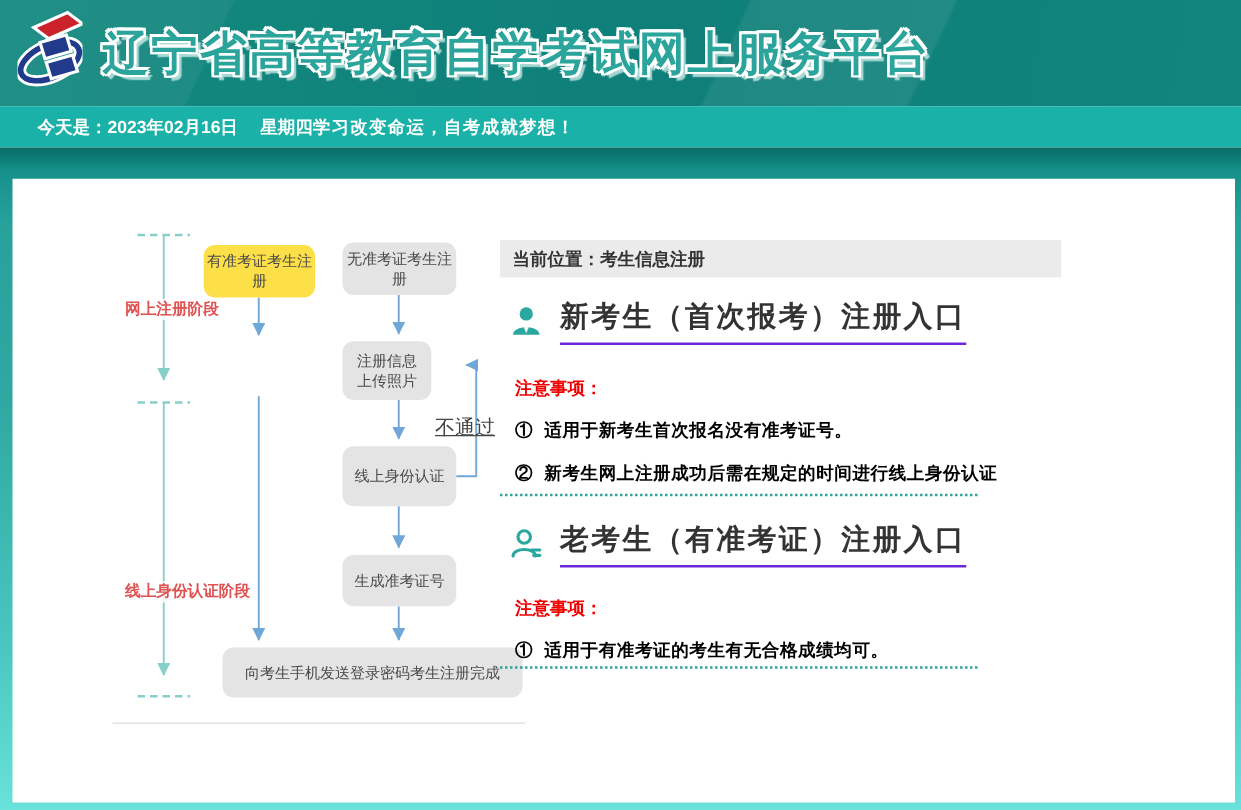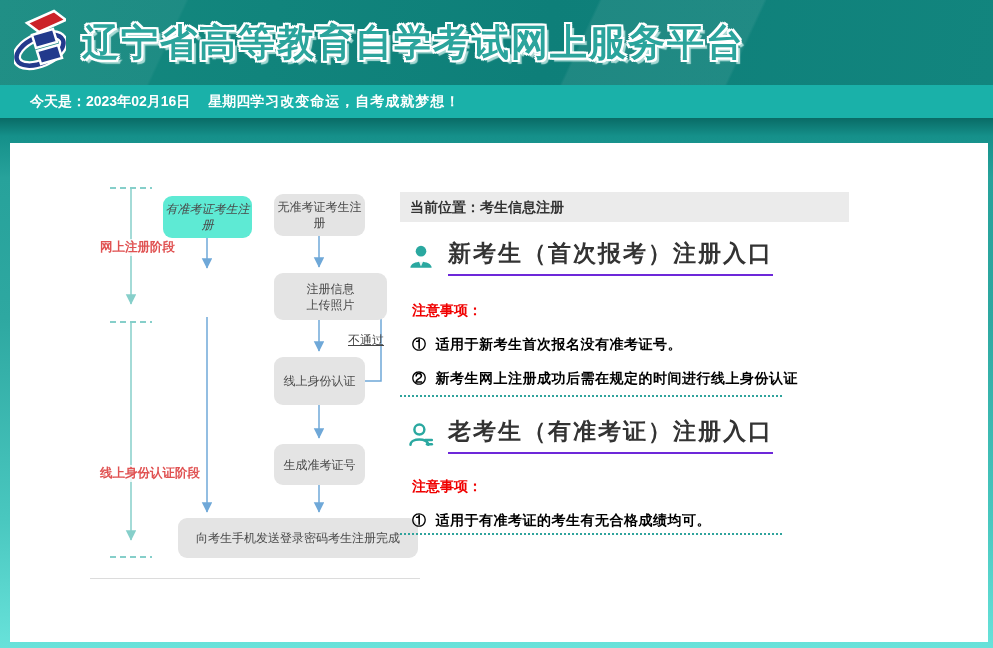--- a/index.html
+++ b/index.html
@@ -42,37 +42,37 @@
 
   
   .flowchart { position:absolute; left:80px; top:37px; width:330px; height:420px; }
   .fc-svg { position:absolute; left:0; top:0; }
   .fc-node {
     position:absolute; border-radius:9px; display:flex; flex-direction:column;
     align-items:center; justify-content:center; font-size:12px; line-height:16px;
     color:#4a4a4a; text-align:center;
   }
   .fc-node .ln { white-space:nowrap; display:block; }
-  .fc-pink { background:#5eead4;font-style:italic; }
+  .fc-pink { background:#fde047; }
   .fc-gray { background:#e4e4e4; }
   .n1 { left:73px;  top:16px;  width:89px;  height:42px; }
   .n2 { left:184px; top:14px;  width:91px;  height:42px; }
   .n3 { left:73px;  top:94px;  width:89px;  height:43px; }
-  .n4 { left:184px; top:93px;  width:113px;  height:47px; }
+  .n4 { left:184px; top:93px;  width:71px;  height:47px; }
   .n5 { left:184px; top:177px; width:91px;  height:48px; }
   .n6 { left:184px; top:264px; width:91px;  height:41px; }
   .n7 { left:88px;  top:338px; width:240px; height:40px; }
   .phase-label {
     position:absolute; left:8px; color:#e05252; font-size:12.5px; font-weight:bold;
     white-space:nowrap; background:rgba(255,255,255,0.8); padding:0 2px;
   }
   .phase-1 { top:59px; }
   .phase-2 { top:285px; }
   .fail-label {
-    position:absolute; left:258px; top:152px; font-size:12px; color:#444;
+    position:absolute; left:258px; top:152px; font-size:16px; color:#444;
     text-decoration:underline; white-space:nowrap;
   }
   .fc-bottomline { position:absolute; left:0; top:398px; width:330px; height:1px; background:#dcdcdc; }
 
   
   .content-col { position:absolute; left:390px; top:49px; width:449px; }
   .breadcrumb {
     height:30px; line-height:30px; background:#ebebeb; color:#333;
     font-size:14px; font-weight:bold; padding-left:10px;
   }

